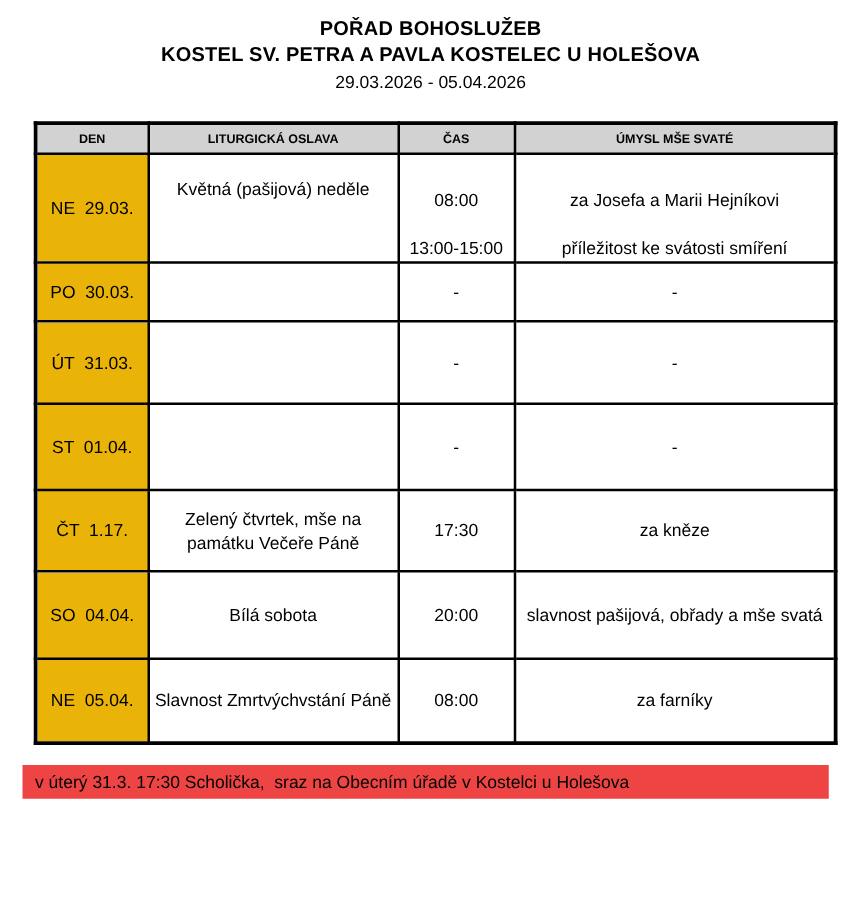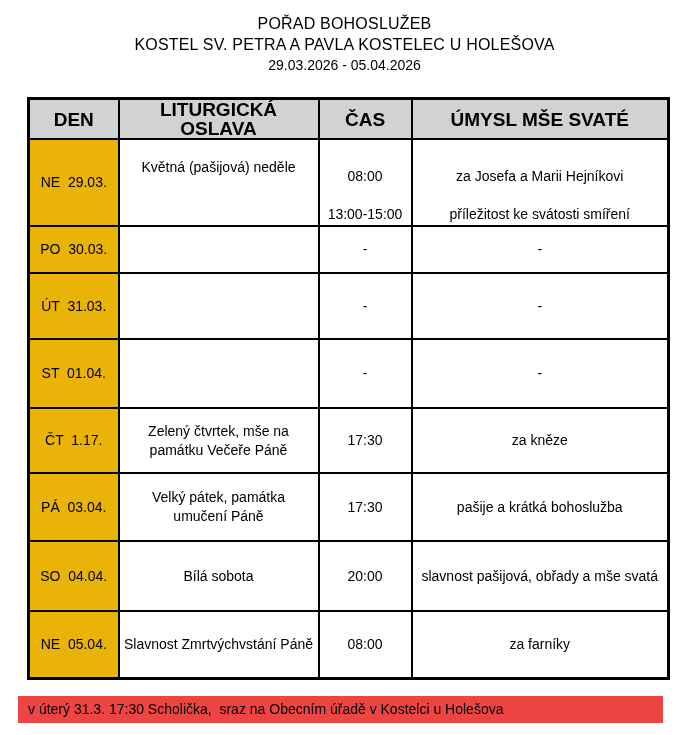--- a/index.html
+++ b/index.html
@@ -10,21 +10,21 @@
     height: 735px;
     overflow: hidden;
     font-family: "Liberation Sans", sans-serif;
     color: #000000;
   }
   .page { width: 689px; height: 735px; position: relative; }
 
   
   .titles { padding-top: 13px; text-align: center; }
   .title-main, .title-sub {
-    font-weight: normal;
+    font-weight: bold;
     font-size: 16px;
     line-height: 21px;
     letter-spacing: 0.2px;
   }
   .title-date {
     font-size: 14px;
     line-height: 21px;
     font-weight: normal;
   }
 
@@ -48,21 +48,21 @@
     overflow: hidden;
   }
   col.c-den    { width: 90px; }
   col.c-oslava { width: 200px; }
   col.c-cas    { width: 93px; }
   col.c-umysl  { width: 257px; }
 
   tr.head-row th {
     background: #d2d2d2;
     font-weight: bold;
-    font-size: 19px;
+    font-size: 10px;
     height: 22px;
     margin-top: 32px;
   }
   td.den {
     background: #eab308;
     font-weight: normal;
     white-space: pre;
   }
   tr.r0 { height: 87px; }
   tr.r1 { height: 47px; }
@@ -160,26 +160,20 @@
         <td class="oslava"></td>
         <td class="cas">-</td>
         <td class="umysl">-</td>
       </tr>
       <tr class="r4">
         <td class="den">ČT  1.17.</td>
         <td class="oslava">Zelený čtvrtek, mše na památku Večeře Páně</td>
         <td class="cas">17:30</td>
         <td class="umysl">za kněze</td>
       </tr>
-      <tr class="r5">
-        <td class="den">PÁ  03.04.</td>
-        <td class="oslava">Velký pátek, památka umučení Páně</td>
-        <td class="cas">17:30</td>
-        <td class="umysl">pašije a krátká bohoslužba</td>
-      </tr>
       <tr class="r6">
         <td class="den">SO  04.04.</td>
         <td class="oslava">Bílá sobota</td>
         <td class="cas">20:00</td>
         <td class="umysl">slavnost pašijová, obřady a mše svatá</td>
       </tr>
       <tr class="r7">
         <td class="den">NE  05.04.</td>
         <td class="oslava">Slavnost Zmrtvýchvstání Páně</td>
         <td class="cas">08:00</td>

